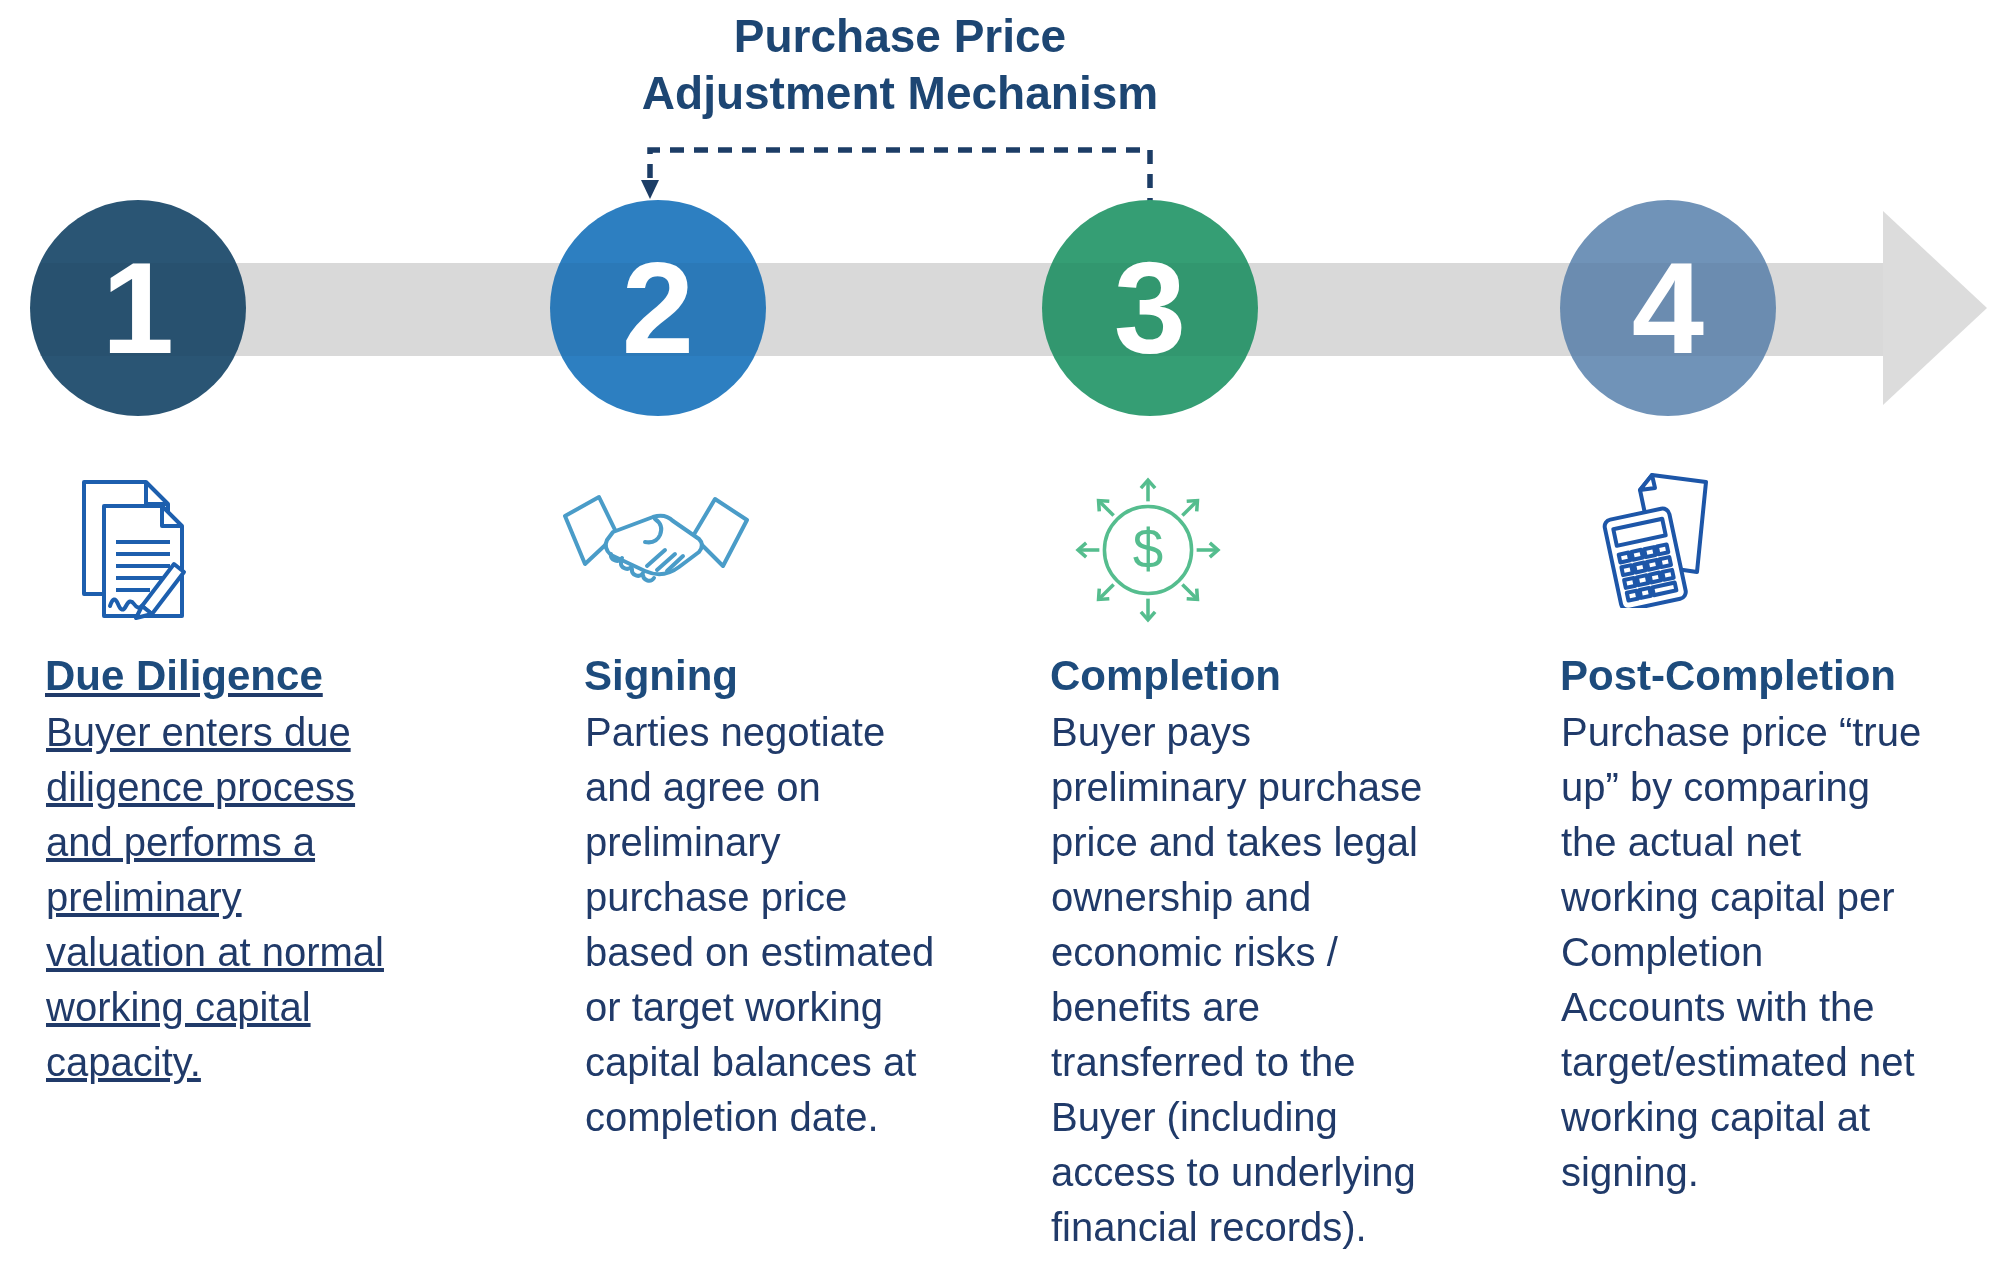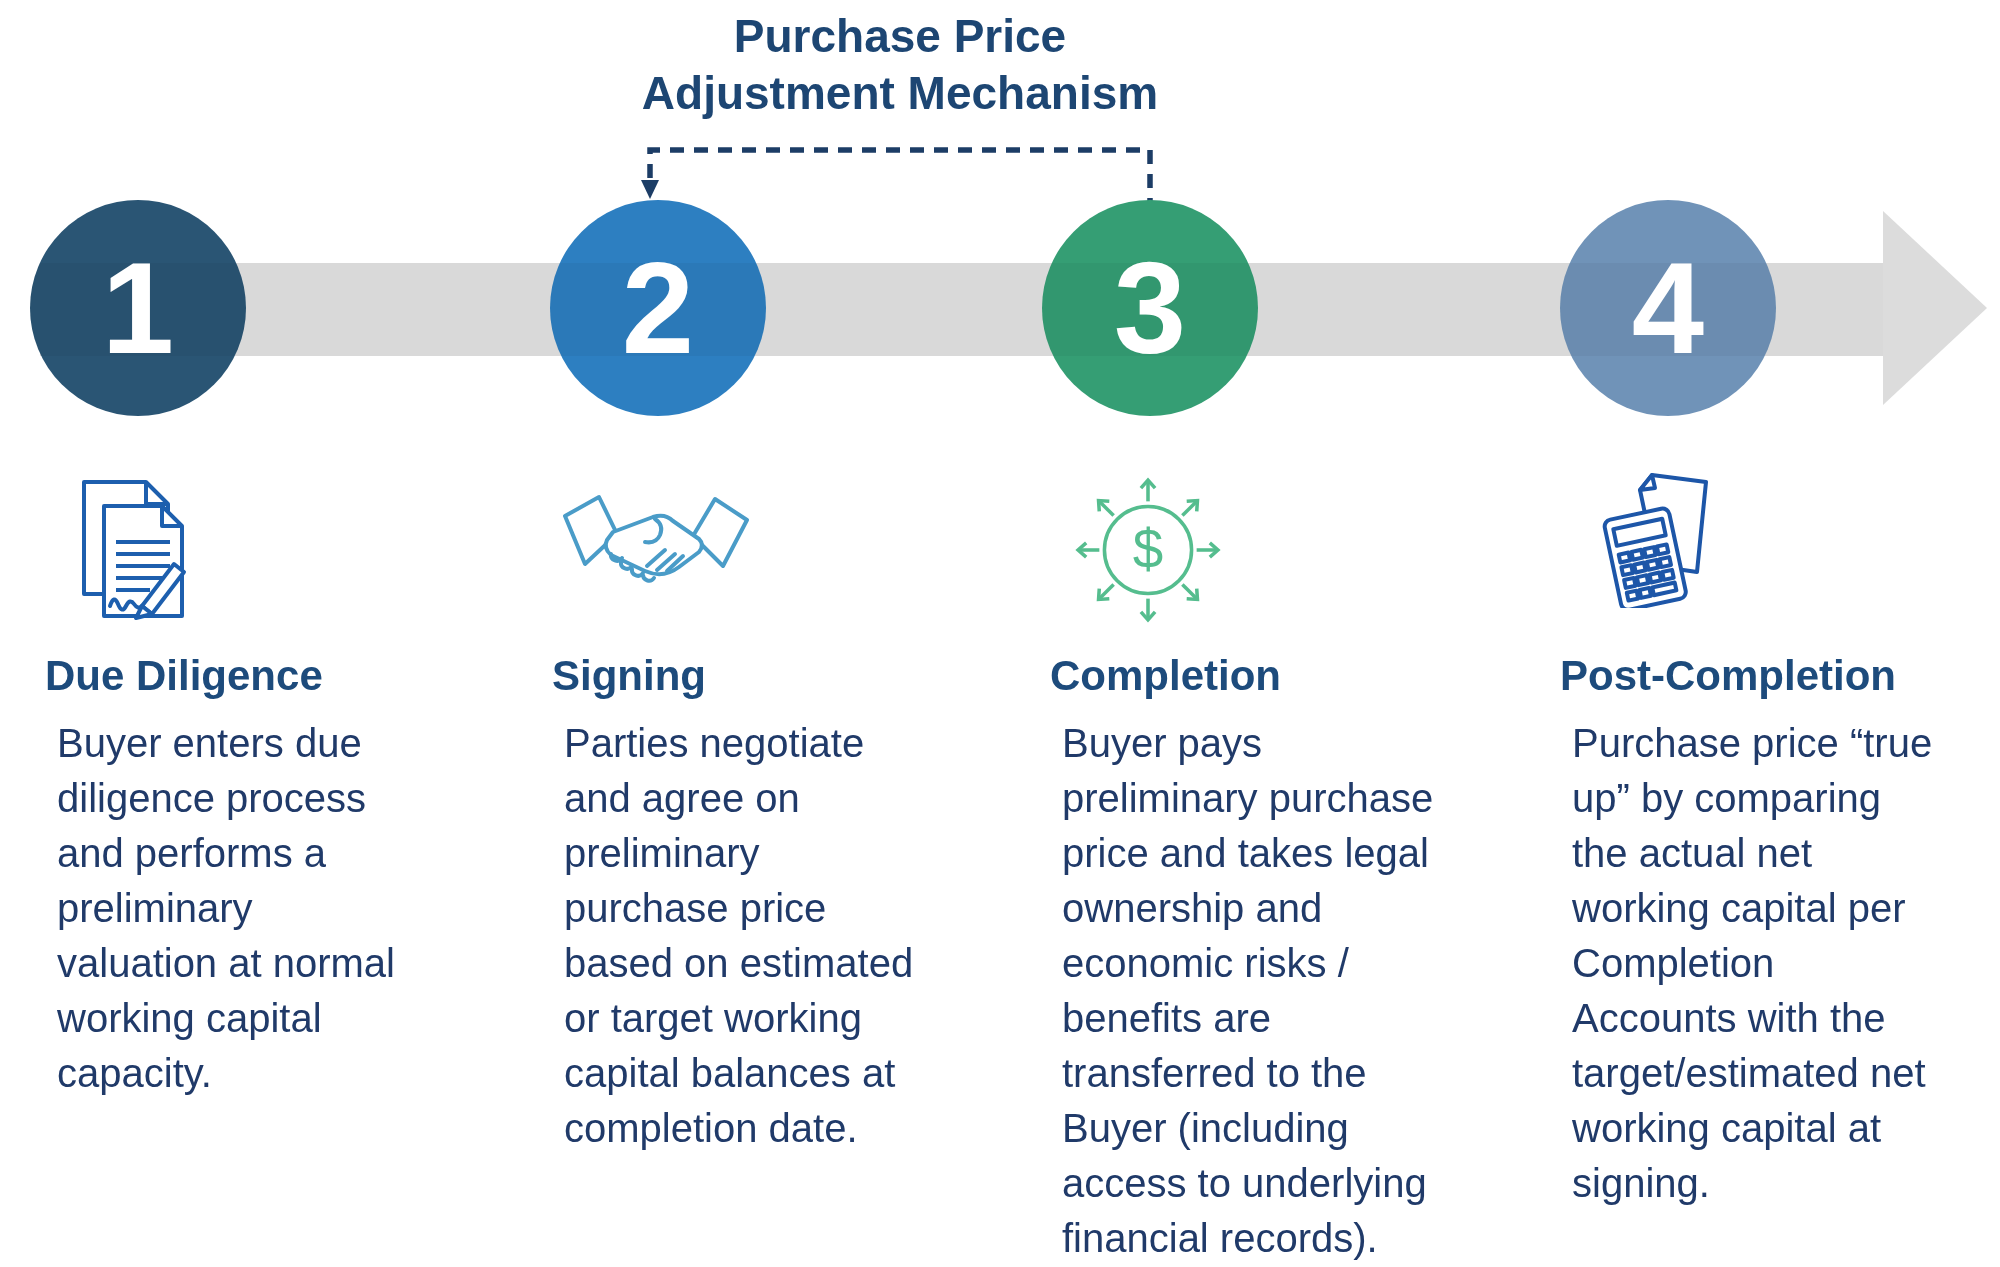--- a/index.html
+++ b/index.html
@@ -34,23 +34,23 @@
   .c2{left:550px;background:#2d7fc1;}
   .c3{left:1042px;background:#359e74;}
   .c4{left:1560px;background:#7093b8;}
   .icon{position:absolute;}
   .icon1{left:76px;top:478px;width:122px;height:142px;}
   .icon2{left:560px;top:492px;width:192px;height:110px;}
   .icon3{left:1072px;top:474px;width:152px;height:152px;}
   .icon4{left:1596px;top:472px;width:118px;height:136px;}
   .col{position:absolute;top:648px;width:480px;color:#203a69;font-size:40px;line-height:55px;}
   .col .hd{font-size:42px;line-height:56px;font-weight:bold;color:#1d4b7c;margin:0;}
-  .col .bd{white-space:pre-line;margin:12px;}
-  .col1{left:45px;}
-  .col2{left:552px;}
+  .col .bd{white-space:pre-line;margin:1px;}
+  .col1{left:45px;text-decoration:underline;}
+  .col2{left:584px;}
   .col3{left:1050px;}
   .col4{left:1560px;}
 </style>
 </head>
 <body>
 
 <div class="canvas">
 
   <div class="title">Purchase Price
 Adjustment Mechanism</div>

